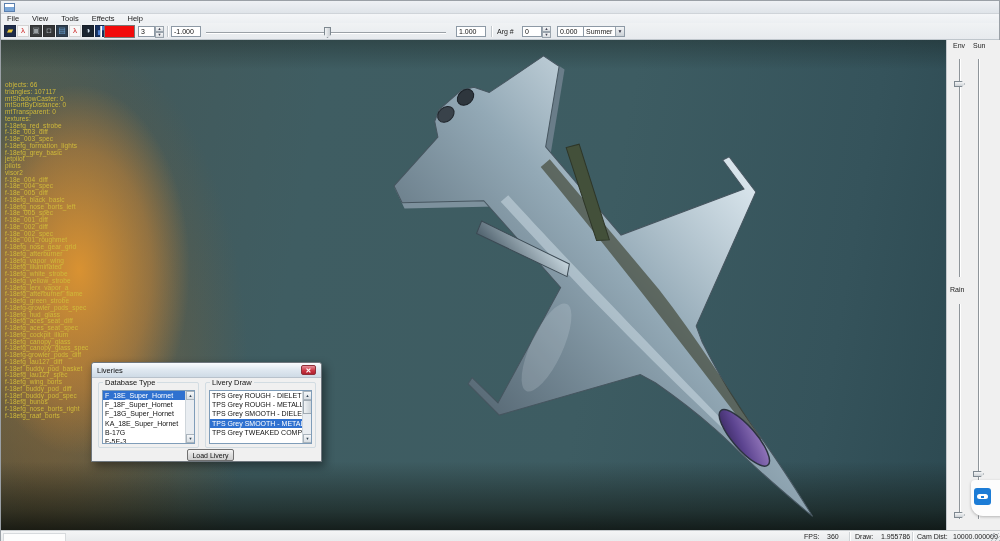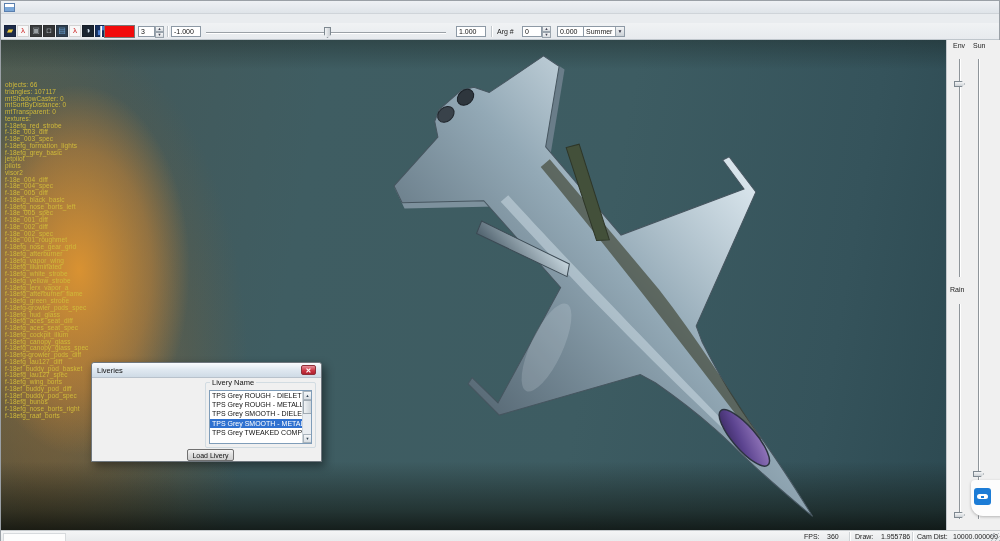--- a/index.html
+++ b/index.html
@@ -112,20 +112,27 @@
 </style>
 </head>
 <body>
 
 <div class="window">
 
   <div class="titlebar">
     <div class="app-icon"></div>
   </div>
 
+  <div class="menubar">
+    <span class="menu-item">File</span>
+    <span class="menu-item">View</span>
+    <span class="menu-item">Tools</span>
+    <span class="menu-item">Effects</span>
+    <span class="menu-item">Help</span>
+  </div>
 
   <div class="toolbar">
     <div class="tb-icons">
         <div class="tb-icon" style="background: rgb(29, 43, 73);">
           <span style="color: rgb(232, 200, 58);">▰</span>
         </div>
         <div class="tb-icon" style="background: rgb(248, 248, 248);">
           <span style="color: rgb(204, 34, 34);">λ</span>
         </div>
         <div class="tb-icon" style="background: rgb(58, 60, 62);">
@@ -222,22 +229,39 @@
         </g>
       </svg>
 
       <div class="stats" style="color: rgb(208, 186, 58);"><div>objects: 66</div><div>triangles: 107117</div><div>mtShadowCaster: 0</div><div>mtSortByDistance: 0</div><div>mtTransparent: 0</div><div>textures:</div><div>f-18efg_red_strobe</div><div>f-18e_003_diff</div><div>f-18e_003_spec</div><div>f-18efg_formation_lights</div><div>f-18efg_grey_basic</div><div>jetpilot</div><div>pilots</div><div>visor2</div><div>f-18e_004_diff</div><div>f-18e_004_spec</div><div>f-18e_005_diff</div><div>f-18efg_black_basic</div><div>f-18efg_nose_borts_left</div><div>f-18e_005_spec</div><div>f-18e_001_diff</div><div>f-18e_002_diff</div><div>f-18e_002_spec</div><div>f-18e_001_roughmet</div><div>f-18efg_nose_gear_grid</div><div>f-18efg_afterburner</div><div>f-18efg_vapor_wing</div><div>f-18efg_illuminated</div><div>f-18efg_white_strobe</div><div>f-18efg_yellow_strobe</div><div>f-18efg_lerx_vapor_a</div><div>f-18efg_afterburner_flame</div><div>f-18efg_green_strobe</div><div>f-18efg-growler_pods_spec</div><div>f-18efg_hud_glass</div><div>f-18efg_aces_seat_diff</div><div>f-18efg_aces_seat_spec</div><div>f-18efg_cockpit_illum</div><div>f-18efg_canopy_glass</div><div>f-18efg_canopy_glass_spec</div><div>f-18efg-growler_pods_diff</div><div>f-18efg_lau127_diff</div><div>f-18ef_buddy_pod_basket</div><div>f-18efg_lau127_spec</div><div>f-18efg_wing_borts</div><div>f-18ef_buddy_pod_diff</div><div>f-18ef_buddy_pod_spec</div><div>f-18efg_bunos</div><div>f-18efg_nose_borts_right</div><div>f-18efg_raaf_borts</div></div>
 
       <div class="dialog">
         <div class="dlg-title">
           <span>Liveries</span>
           <div class="dlg-close">✕</div>
         </div>
+        <div class="groupbox gb-db">
+          <span class="gb-label">Database Type</span>
+          <div class="listbox">
+            <div>
+                <div class="lb-item selected" style="background: rgb(47, 113, 208);">F_18E_Super_Hornet</div>
+                <div class="lb-item">F_18F_Super_Hornet</div>
+                <div class="lb-item">F_18G_Super_Hornet</div>
+                <div class="lb-item">KA_18E_Super_Hornet</div>
+                <div class="lb-item">B-17G</div>
+                <div class="lb-item">F-5E-3</div>
+              </div>
+            <div class="scrollbar">
+              <div class="sb-btn sb-up">▲</div>
+              <div class="sb-btn sb-dn">▼</div>
+            </div>
+          </div>
+        </div>
         <div class="groupbox gb-lv">
-          <span class="gb-label">Livery Name</span>
+          <span class="gb-label">Livery Draw</span>
           <div class="listbox">
             <div>
                 <div class="lb-item">TPS Grey ROUGH - DIELETRIC</div>
                 <div class="lb-item">TPS Grey ROUGH - METALLIC</div>
                 <div class="lb-item">TPS Grey SMOOTH - DIELETRIC</div>
                 <div class="lb-item selected" style="background: rgb(47, 113, 208);">TPS Grey SMOOTH - METALLIC</div>
                 <div class="lb-item">TPS Grey TWEAKED COMPOSITE</div>
               </div>
             <div class="scrollbar">
               <div class="sb-btn sb-up">▲</div>

